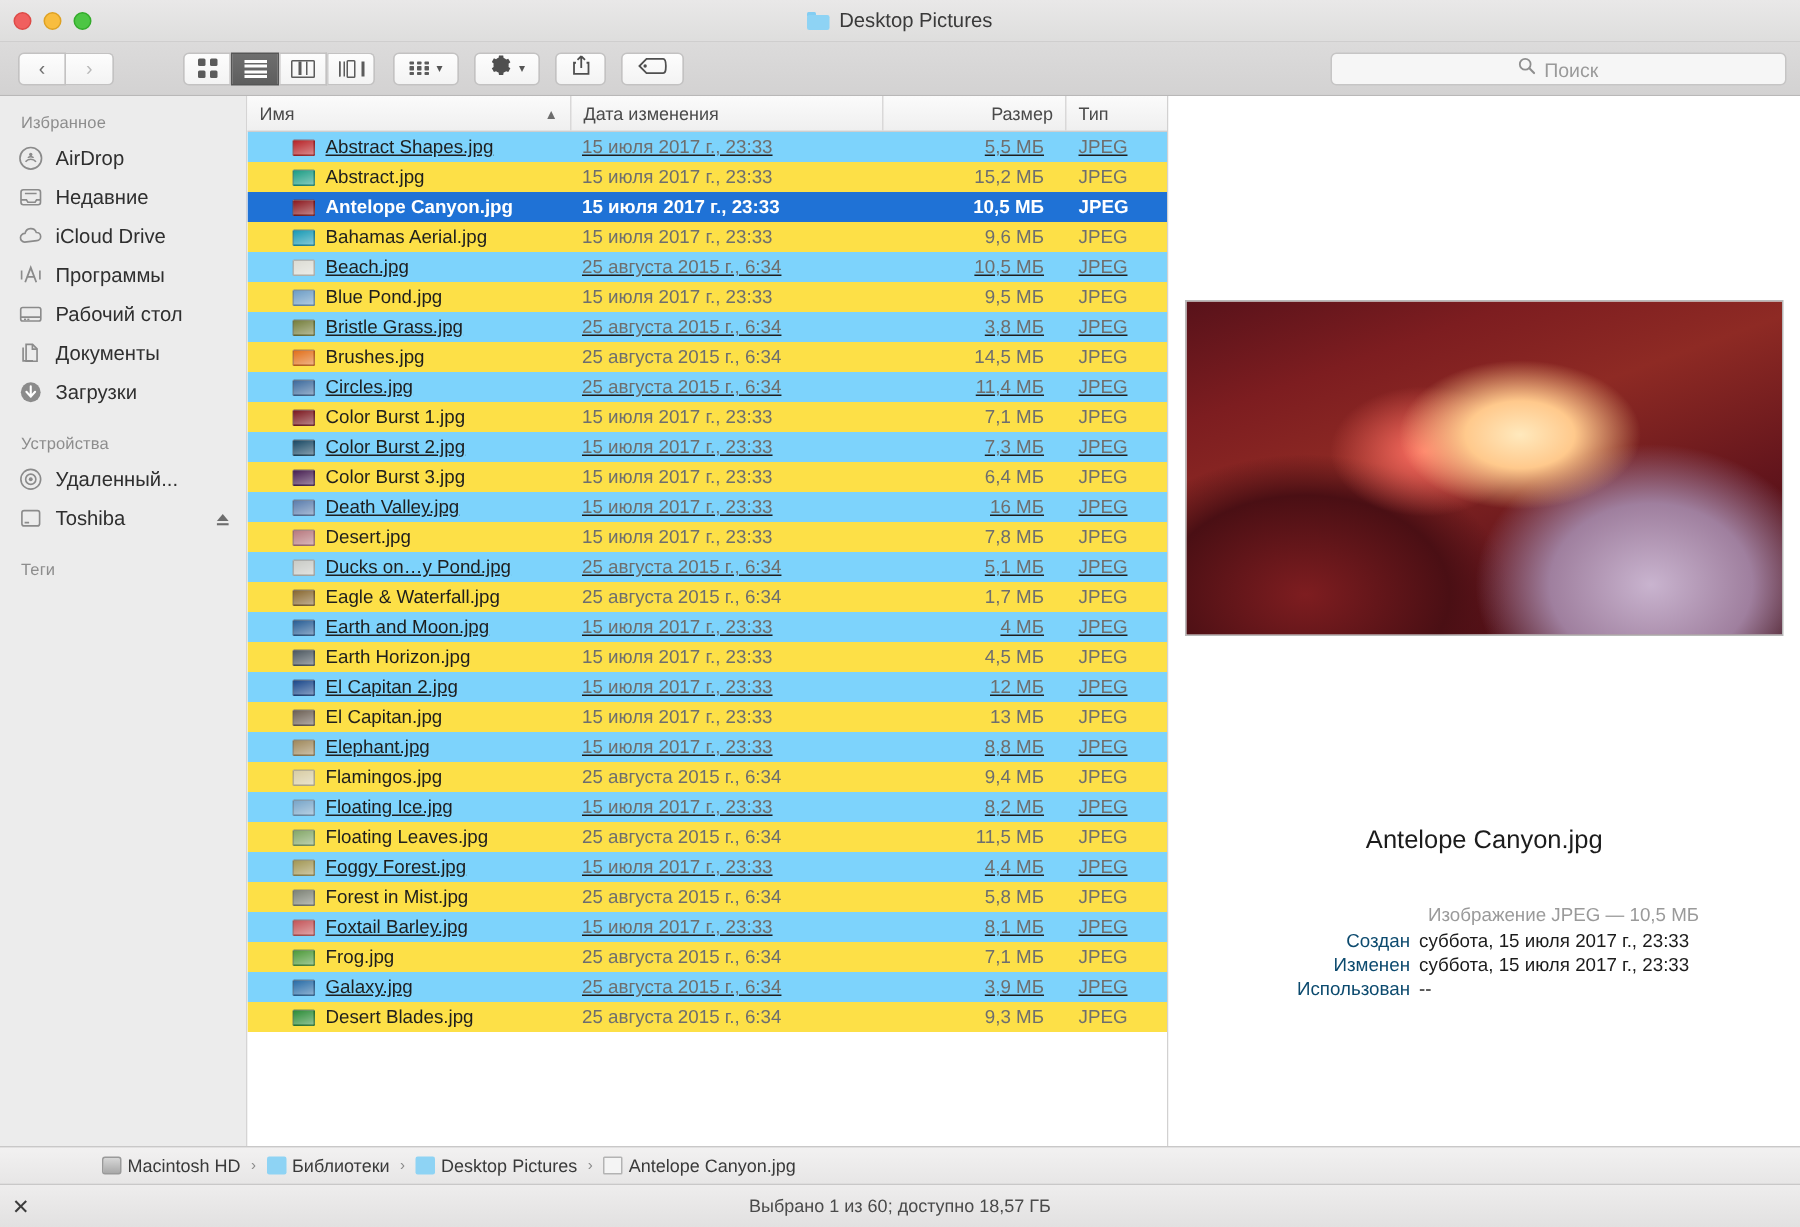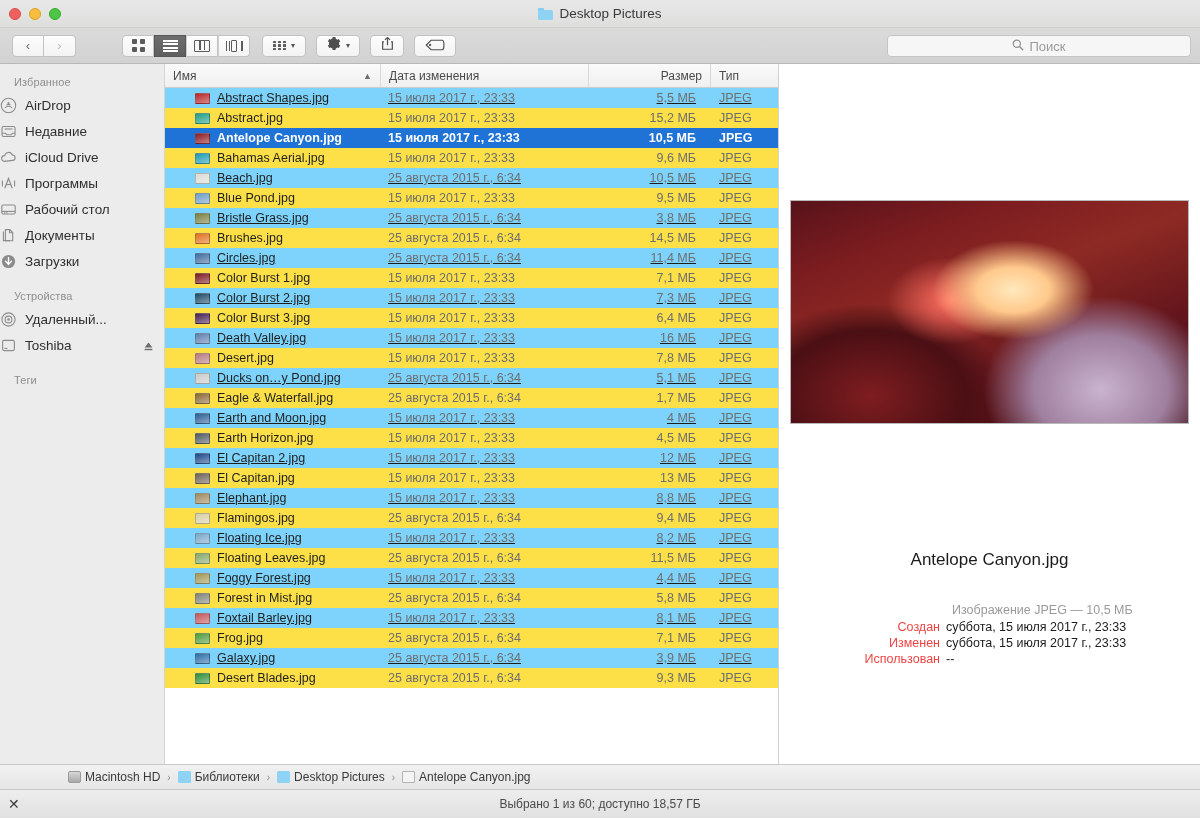--- a/index.html
+++ b/index.html
@@ -130,21 +130,21 @@
     width: 165px; flex: 0 0 165px;
     background: #ececec;
     border-right: 1px solid #d5d4d4;
     padding-top: 6px; overflow: hidden;
   }
   .sb-header {
     font-size: 11px; color: #8d8d8d; padding: 6px 0 4px 14px; letter-spacing: .1px;
   }
   .sb-item {
     display: flex; align-items: center; gap: 8px;
-    height: 26px; padding-left: 0; padding-right: 10px;
+    height: 26px; padding-left: 12px; padding-right: 10px;
     font-size: 13.5px; color: #2f2f2f; cursor: default;
   }
   .sb-label { flex: 1 1 auto; white-space: nowrap; overflow: hidden; }
   .sb-ico { width: 17px; height: 17px; flex: 0 0 17px; color: #7f7f7f; }
   .sb-ico svg { display: block; width: 17px; height: 17px; }
   .eject { width: 11px; height: 11px; flex: 0 0 11px; color: #6d6d6d; }
 
   
   .filelist-wrap {
     flex: 1 1 auto; display: flex; flex-direction: column;
@@ -205,21 +205,21 @@
   }
   .prev-title {
     margin-top: 126px; font-size: 17px; color: #1c1c1c; text-align: center;
   }
   .meta { margin-top: 33px; width: 399px; font-size: 12.5px; }
   .meta-kind {
     color: #9a9a9a; padding-left: 162px; margin-bottom: 3px;
   }
   .meta-row { display: flex; margin-bottom: 2px; }
   .meta-label {
-    flex: 0 0 156px; text-align: right; color: #ef4444; padding-right: 6px;
+    flex: 0 0 156px; text-align: right; color: #0c4a6e; padding-right: 6px;
   }
   .meta-value { flex: 1 1 auto; color: #1c1c1c; }
   .meta-tags { padding-left: 162px; margin-top: 8px; }
   .tag-link { color: #2f7bd6; cursor: default; }
 
   
   .pathbar {
     height: 25px; flex: 0 0 25px;
     background: linear-gradient(to bottom, #f2f1f1, #e7e6e6);
     border-top: 1px solid #c9c8c8;

